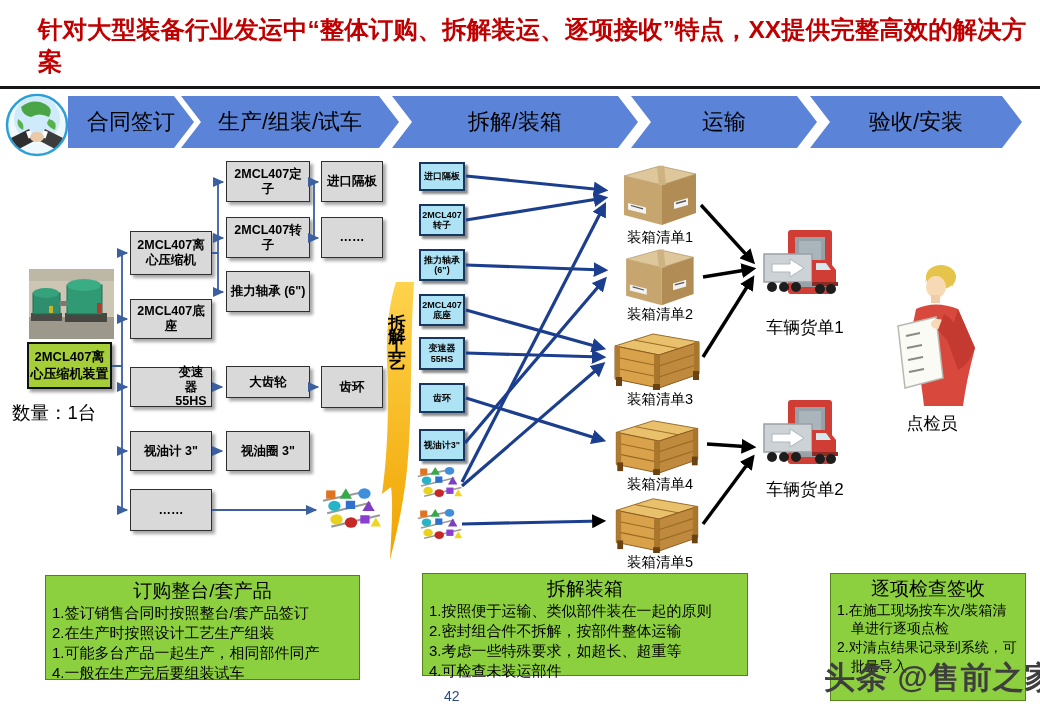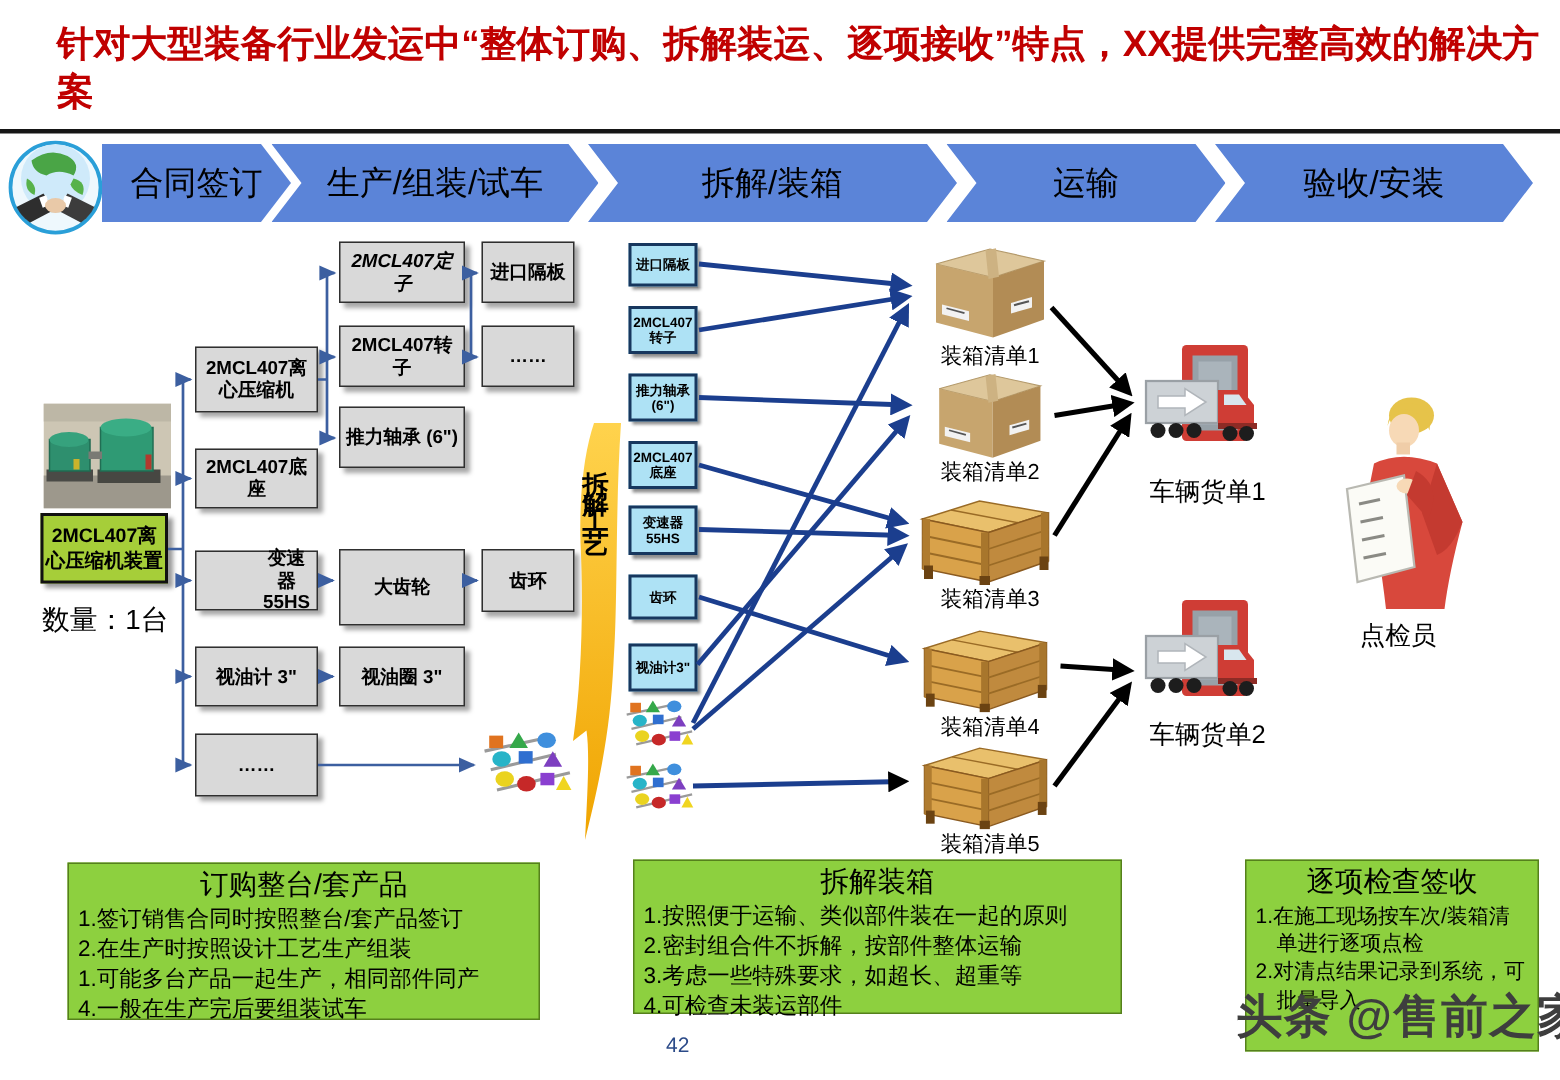--- a/index.html
+++ b/index.html
@@ -19,21 +19,21 @@
 
   
   .gbox { position:absolute; background:#d9d9d9; border:1.5px solid #2f2f2f;
           box-shadow:3px 3px 3px rgba(0,0,0,.35); display:flex; align-items:center;
           justify-content:center; text-align:center; font-weight:bold; font-size:12.5px;
           line-height:1.18; padding:1px 2px; color:#000; }
   .root-box { position:absolute; background:#a6ce39; border:2px solid #111;
           box-shadow:3px 3px 3px rgba(0,0,0,.4); display:flex; align-items:center;
           justify-content:center; text-align:center; font-weight:bold; font-size:13px;
           line-height:1.25; color:#000; }
-  .qty { position:absolute; left:28px; top:400px; font-size:18.5px; color:#000; }
+  .qty { position:absolute; left:12px; top:400px; font-size:18.5px; color:#000; }
 
   
   .tag { position:absolute; background:#aee2f5; border:2px solid #17375e;
          box-shadow:2.5px 2.5px 2px rgba(0,0,0,.45); display:flex; align-items:center;
          justify-content:center; text-align:center; font-weight:bold; font-size:9px;
          line-height:1.15; color:#000; padding:1px; }
 
   .banner-text { position:absolute; left:383px; top:300px; width:26px; font-size:17.5px;
          font-weight:bold; color:#000; writing-mode:vertical-rl; text-orientation:upright;
          letter-spacing:13px; }
@@ -186,24 +186,24 @@
     </svg>
   <div class="root-box" style="left:27px;top:342px;width:85px;height:47px;">2MCL407离心压缩机装置</div>
   <div class="qty">数量：1台</div>
 
   <div class="gbox" style="left:130px;top:231px;width:82px;height:44px;">2MCL407离心压缩机</div>
   <div class="gbox" style="left:130px;top:299px;width:82px;height:40px;">2MCL407底座</div>
   <div class="gbox" style="left:130px;top:367px;width:82px;height:40px;padding-left:42px;">变速器 55HS</div>
   <div class="gbox" style="left:130px;top:431px;width:82px;height:40px;">视油计 3"</div>
   <div class="gbox" style="left:130px;top:489px;width:82px;height:42px;">……</div>
 
-  <div class="gbox" style="left:226px;top:161px;width:84px;height:41px;font-style:italic;">2MCL407定子</div>
+  <div class="gbox" style="left:226px;top:161px;width:84px;height:41px;">2MCL407定子</div>
   <div class="gbox" style="left:226px;top:217px;width:84px;height:41px;">2MCL407转子</div>
   <div class="gbox" style="left:226px;top:271px;width:84px;height:41px;">推力轴承 (6")</div>
-  <div class="gbox" style="left:226px;top:366px;width:84px;height:51px;">大齿轮</div>
+  <div class="gbox" style="left:226px;top:366px;width:84px;height:32px;">大齿轮</div>
   <div class="gbox" style="left:226px;top:431px;width:84px;height:40px;">视油圈 3"</div>
 
   <div class="gbox" style="left:321px;top:161px;width:62px;height:41px;">进口隔板</div>
   <div class="gbox" style="left:321px;top:217px;width:62px;height:41px;">……</div>
   <div class="gbox" style="left:321px;top:366px;width:62px;height:42px;">齿环</div>
 
   <svg class="abs" style="left:322px;top:484px" width="60" height="48" viewBox="0 0 58 44">
       <use href="#sym-shapes"></use>
     </svg>
 

